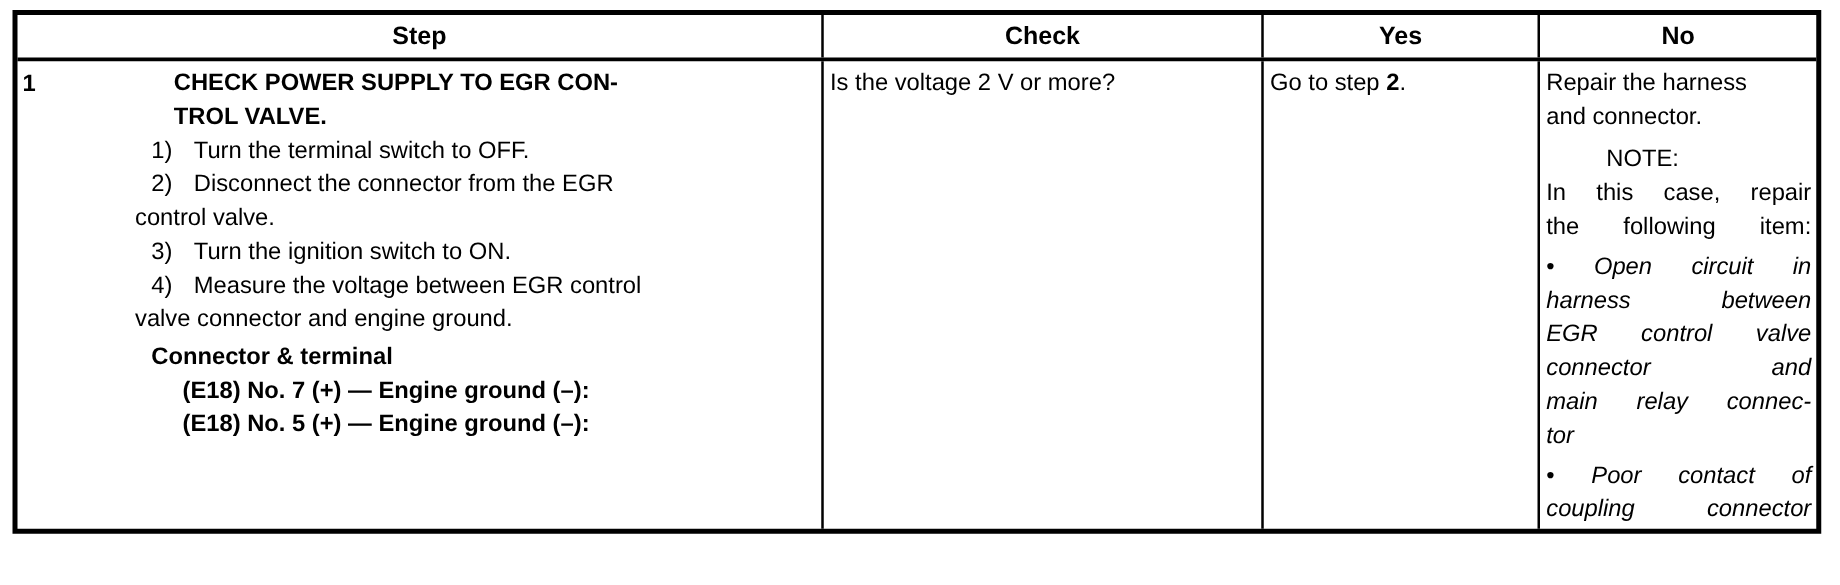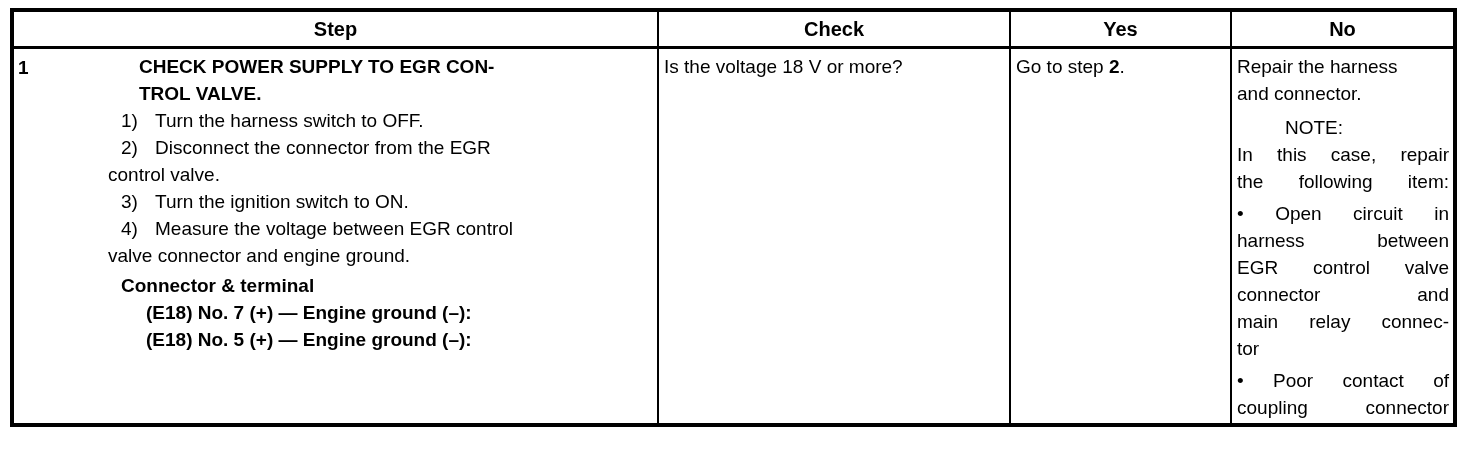--- a/index.html
+++ b/index.html
@@ -60,21 +60,21 @@
 
   
   .check-cell, .yes-cell { padding: 4px 5px 0 5px; }
 
   
   .no-cell { padding: 4px 4px 0 5px; }
   .no-action { white-space: pre-line; }
   .note-label { margin-top: 7px; margin-left: 48px; }
   .note-intro { white-space: pre-line; text-align: justify; text-align-last: justify; }
   .no-bullet { text-align: justify; text-align-last: justify; margin-top: 5px; }
-  .btext { white-space: pre-line; }
+  .btext { white-space: pre-line; font-style: italic; }
 </style>
 </head>
 <body>
 
 <div class="page">
   <div class="dtable">
 
     <div class="hrow">
       <div class="hcell">Step</div>
       <div class="hcell">Check</div>
@@ -82,36 +82,36 @@
       <div class="hcell">No</div>
     </div>
 
     <div class="brow">
 
       <div class="cell step-cell">
         <div class="step-num">1</div>
         <div class="step-content">
           <div class="step-title">CHECK POWER SUPPLY TO EGR CON-
 TROL VALVE.</div>
-          <div class="item"><span class="inum">1)</span><span class="itext">Turn the harness switch to OFF.</span></div>
+          <div class="item"><span class="inum">1)</span><span class="itext">Turn the terminal switch to OFF.</span></div>
           <div class="item"><span class="inum">2)</span><span class="itext">Disconnect the connector from the EGR
 control valve.</span></div>
           <div class="item"><span class="inum">3)</span><span class="itext">Turn the ignition switch to ON.</span></div>
           <div class="item"><span class="inum">4)</span><span class="itext">Measure the voltage between EGR control
 valve connector and engine ground.</span></div>
           <div class="conn">
             <div class="conn-head">Connector &amp; terminal</div>
             <div class="conn-term">(E18) No. 7 (+) — Engine ground (–):</div>
             <div class="conn-term">(E18) No. 5 (+) — Engine ground (–):</div>
           </div>
         </div>
       </div>
 
       <div class="cell check-cell">
-        <div>Is the voltage 18 V or more?</div>
+        <div>Is the voltage 2 V or more?</div>
       </div>
 
       <div class="cell yes-cell">
         <div><span>Go to step </span><b>2</b><span>.</span></div>
       </div>
 
       <div class="cell no-cell">
         <div class="no-action">Repair the harness
 and connector.</div>
         <div class="note-label">NOTE:</div>

